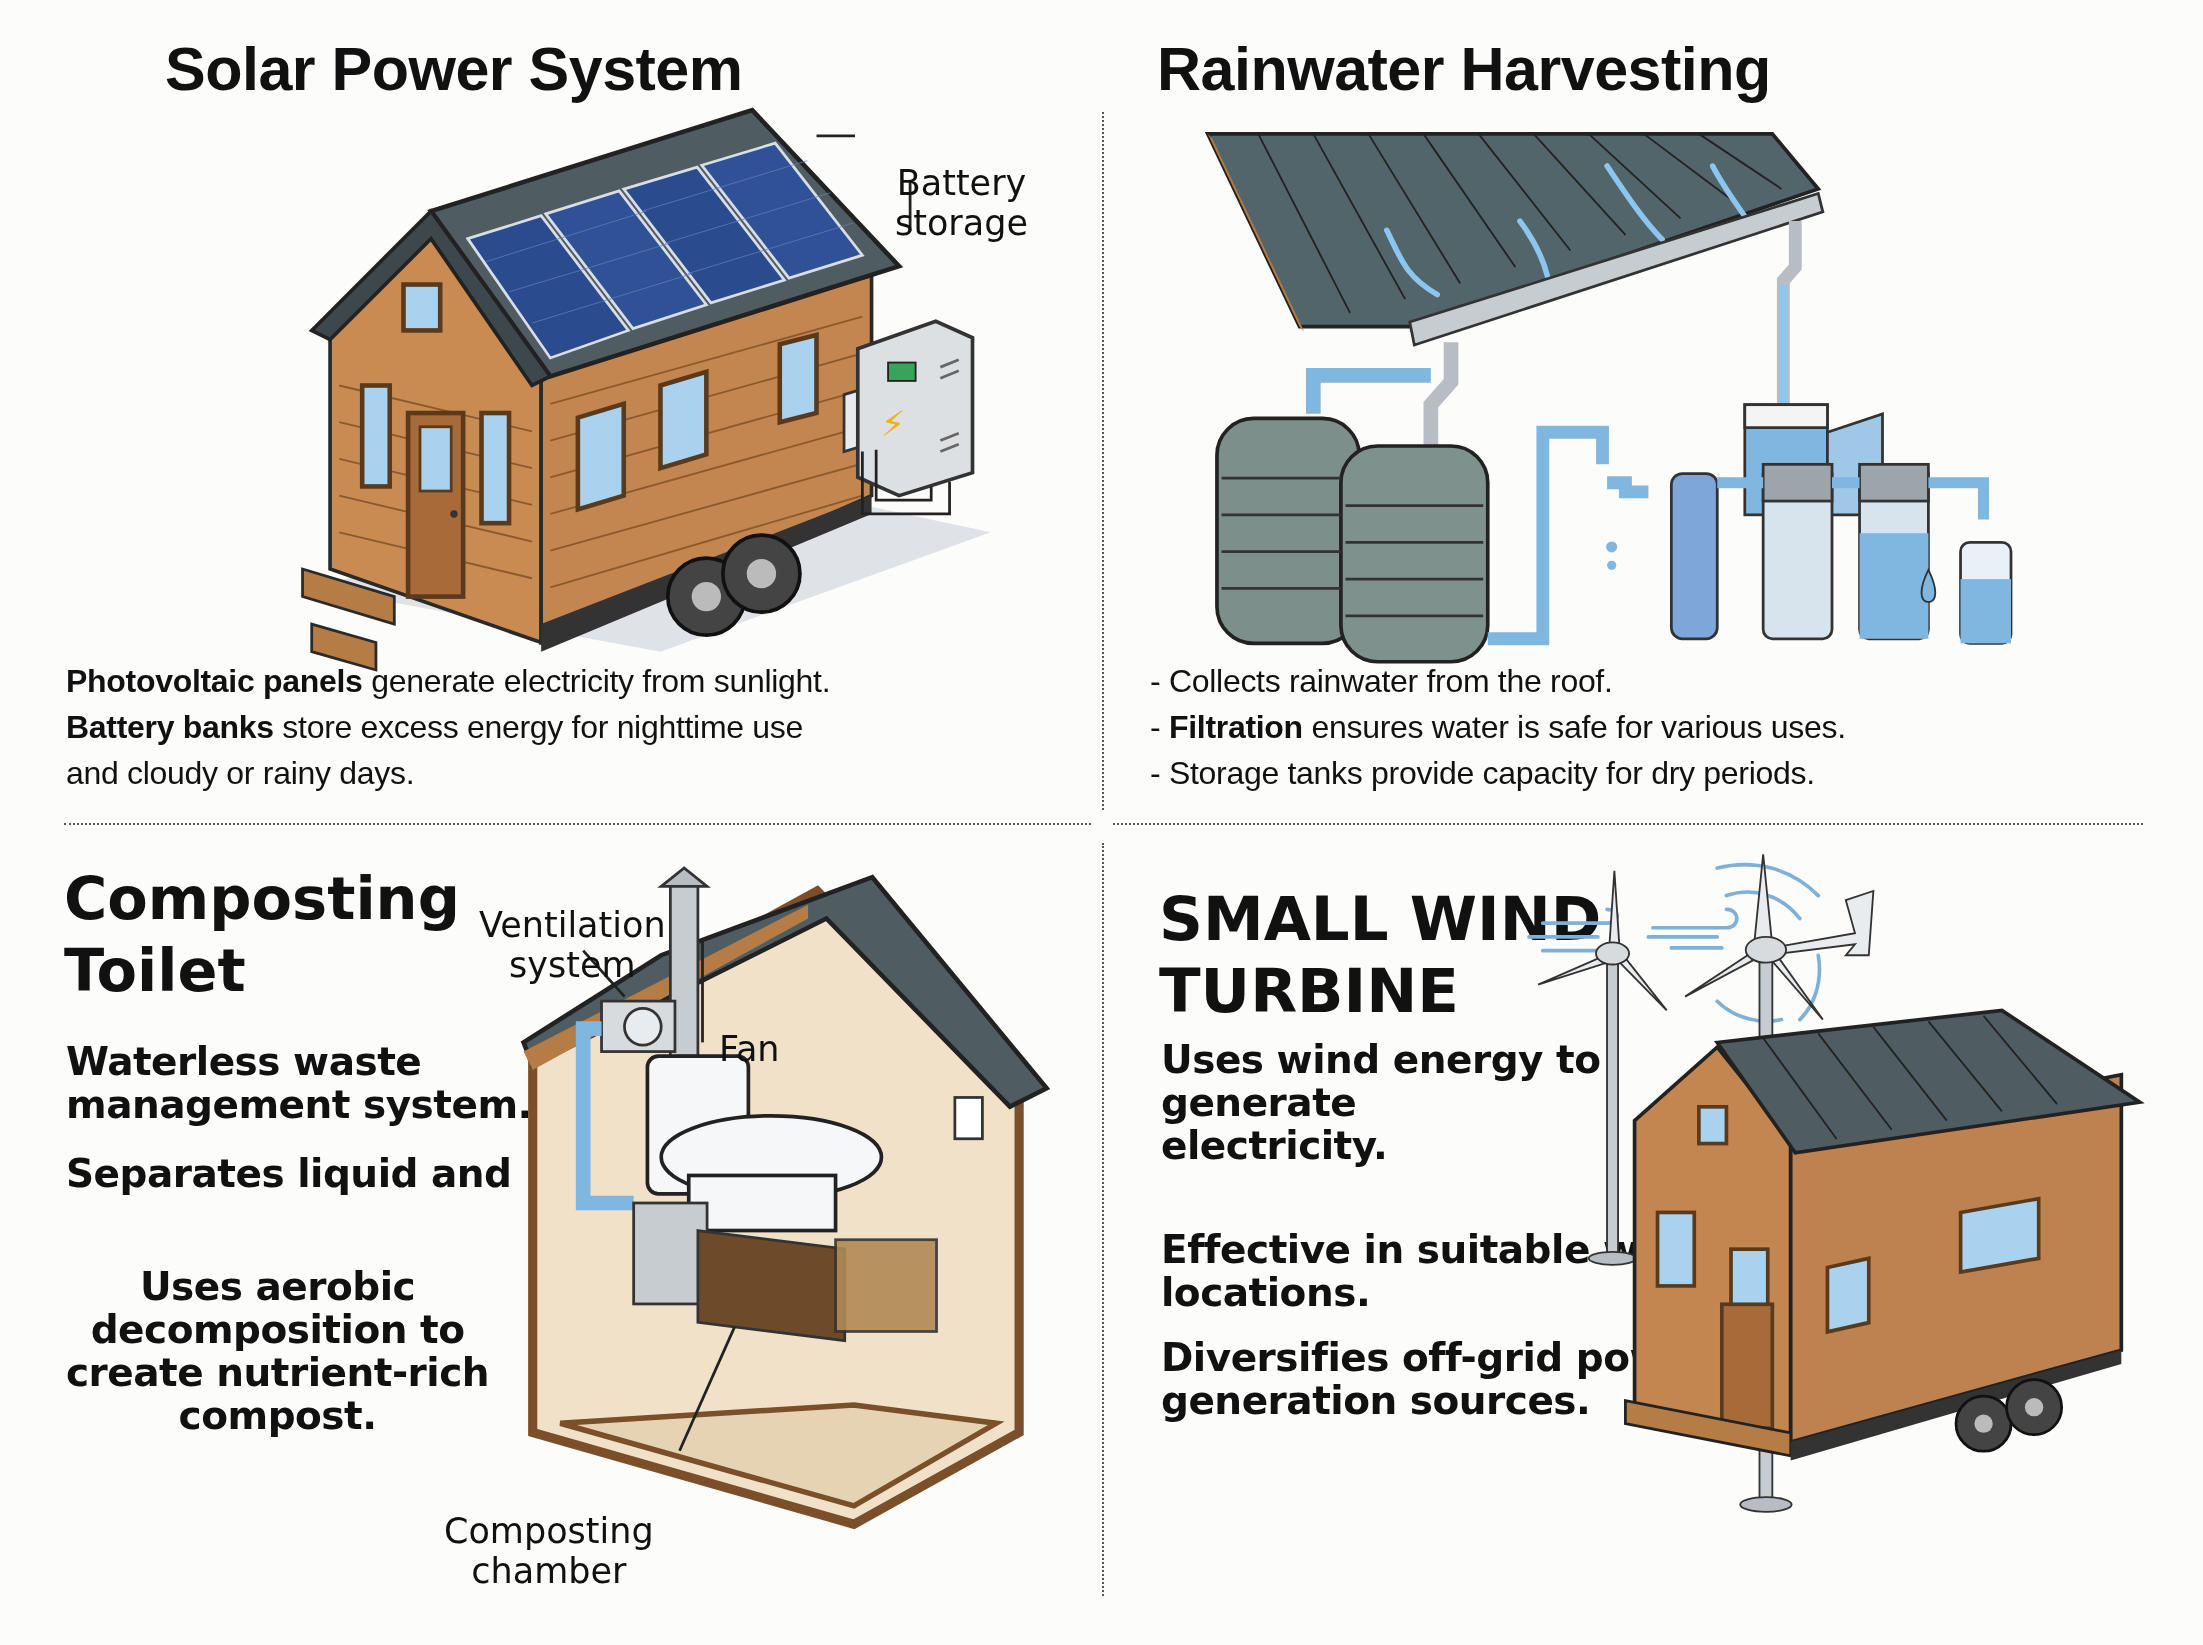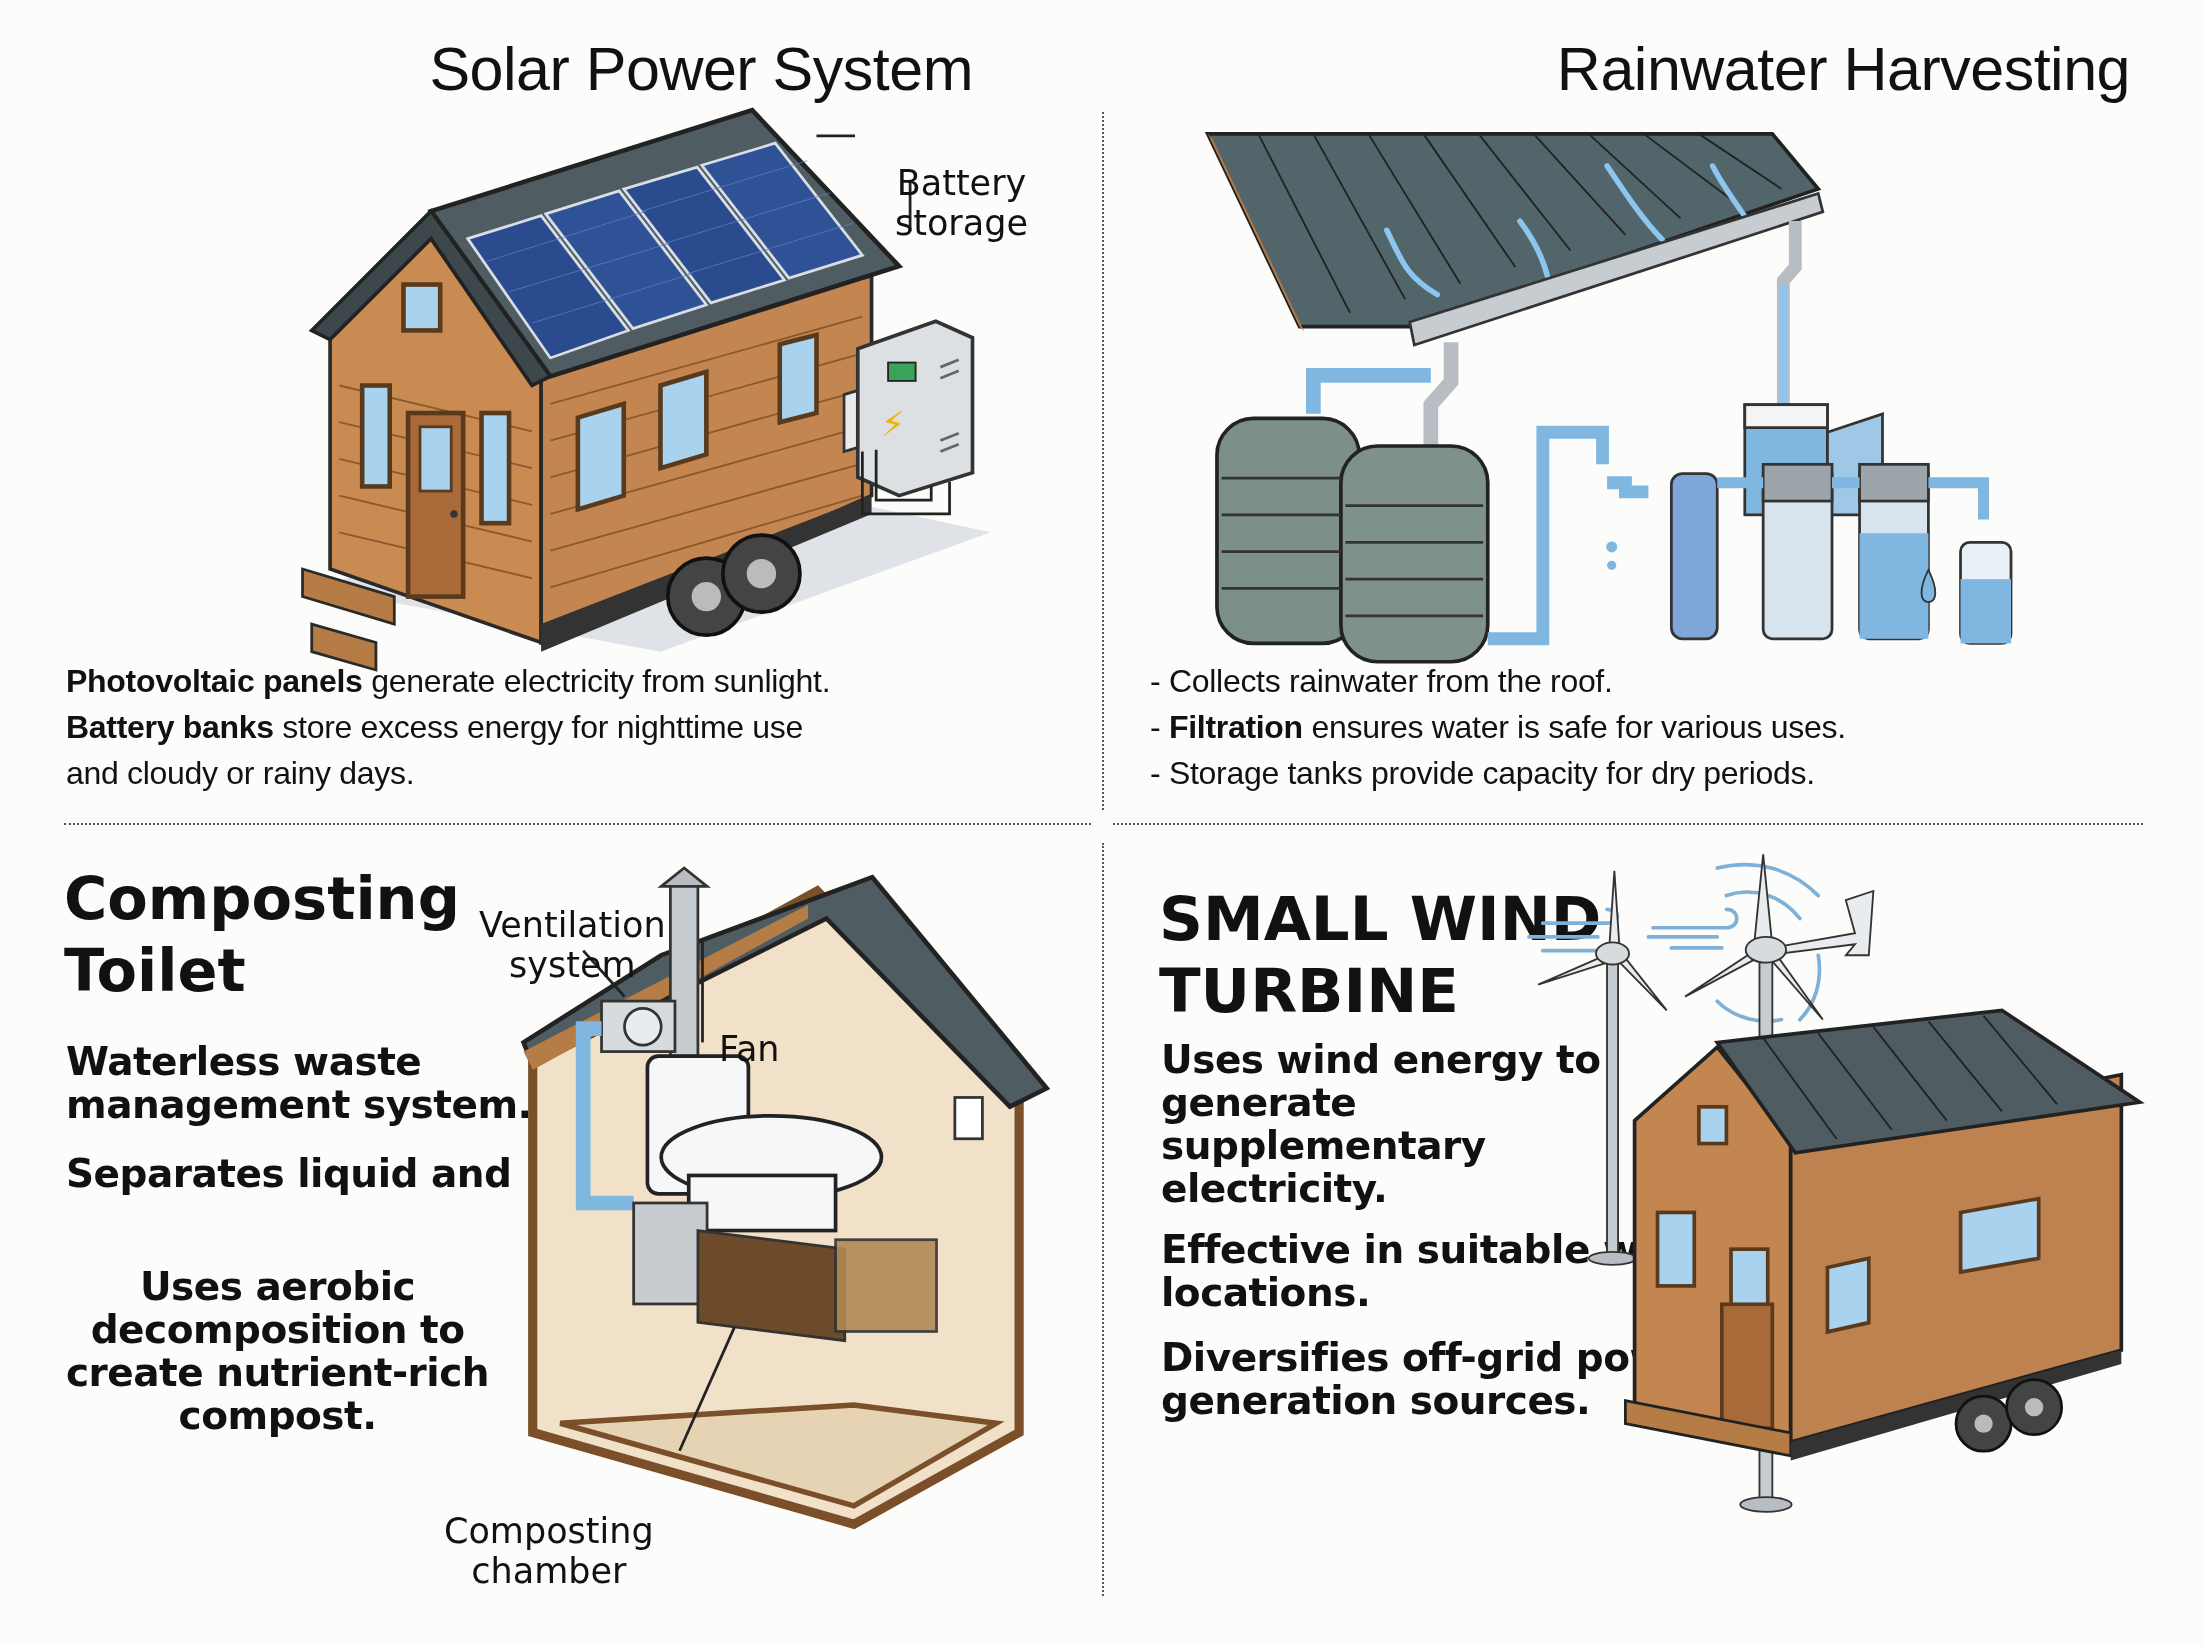--- a/index.html
+++ b/index.html
@@ -3,21 +3,21 @@
 <meta charset="utf-8">
 <style>
   html, body { margin: 0; padding: 0; background: #fcfcfa; }
   body {
     width: 2204px; height: 1646px; position: relative; overflow: hidden;
     font-family: "Liberation Sans", "DejaVu Sans", sans-serif; color: #111;
   }
   .divider-v { position: absolute; left: 1102px; width: 0; border-left: 2.8px dotted #555; }
   .divider-h { position: absolute; height: 0; border-top: 2.8px dotted #555; }
   .title-top {
-    position: absolute; font-weight: 400; font-size: 61px; text-align: right;
+    position: absolute; font-weight: 700; font-size: 61px; text-align: left;
     letter-spacing: -0.5px; line-height: 1;
   }
   .body-text { position: absolute; font-size: 32px; line-height: 46px; letter-spacing: -0.3px; }
   .body-text b { font-weight: 700; }
   .body-text .line { white-space: nowrap; }
   .title-big { position: absolute; font-weight: 700; font-size: 62px; line-height: 73px; }
   .para { position: absolute; font-size: 39px; line-height: 43px; font-weight: 600; font-family: "DejaVu Sans", sans-serif; letter-spacing: -0.5px; }
   .label { position: absolute; font-size: 35px; line-height: 40px; font-family: "DejaVu Sans", sans-serif; text-align: center; white-space: nowrap; }
   svg { position: absolute; overflow: visible; }
 </style>
@@ -269,21 +269,20 @@
 
 <section>
   <div class="title-big" style="left:1159px;top:883px;font-family:'DejaVu Sans',sans-serif;font-size:61px;line-height:72px;">
     <div>SMALL WIND</div>
     <div>TURBINE</div>
   </div>
 
   <div class="para" style="left:1161px;top:1038px;">
     <div>Uses wind energy to</div>
     <div>generate</div>
-    <div>supplementary</div>
     <div>electricity.</div>
   </div>
   <div class="para" style="left:1161px;top:1228px;">
     <div>Effective in suitable wind</div>
     <div>locations.</div>
   </div>
   <div class="para" style="left:1161px;top:1336px;">
     <div>Diversifies off-grid power</div>
     <div>generation sources.</div>
   </div>

